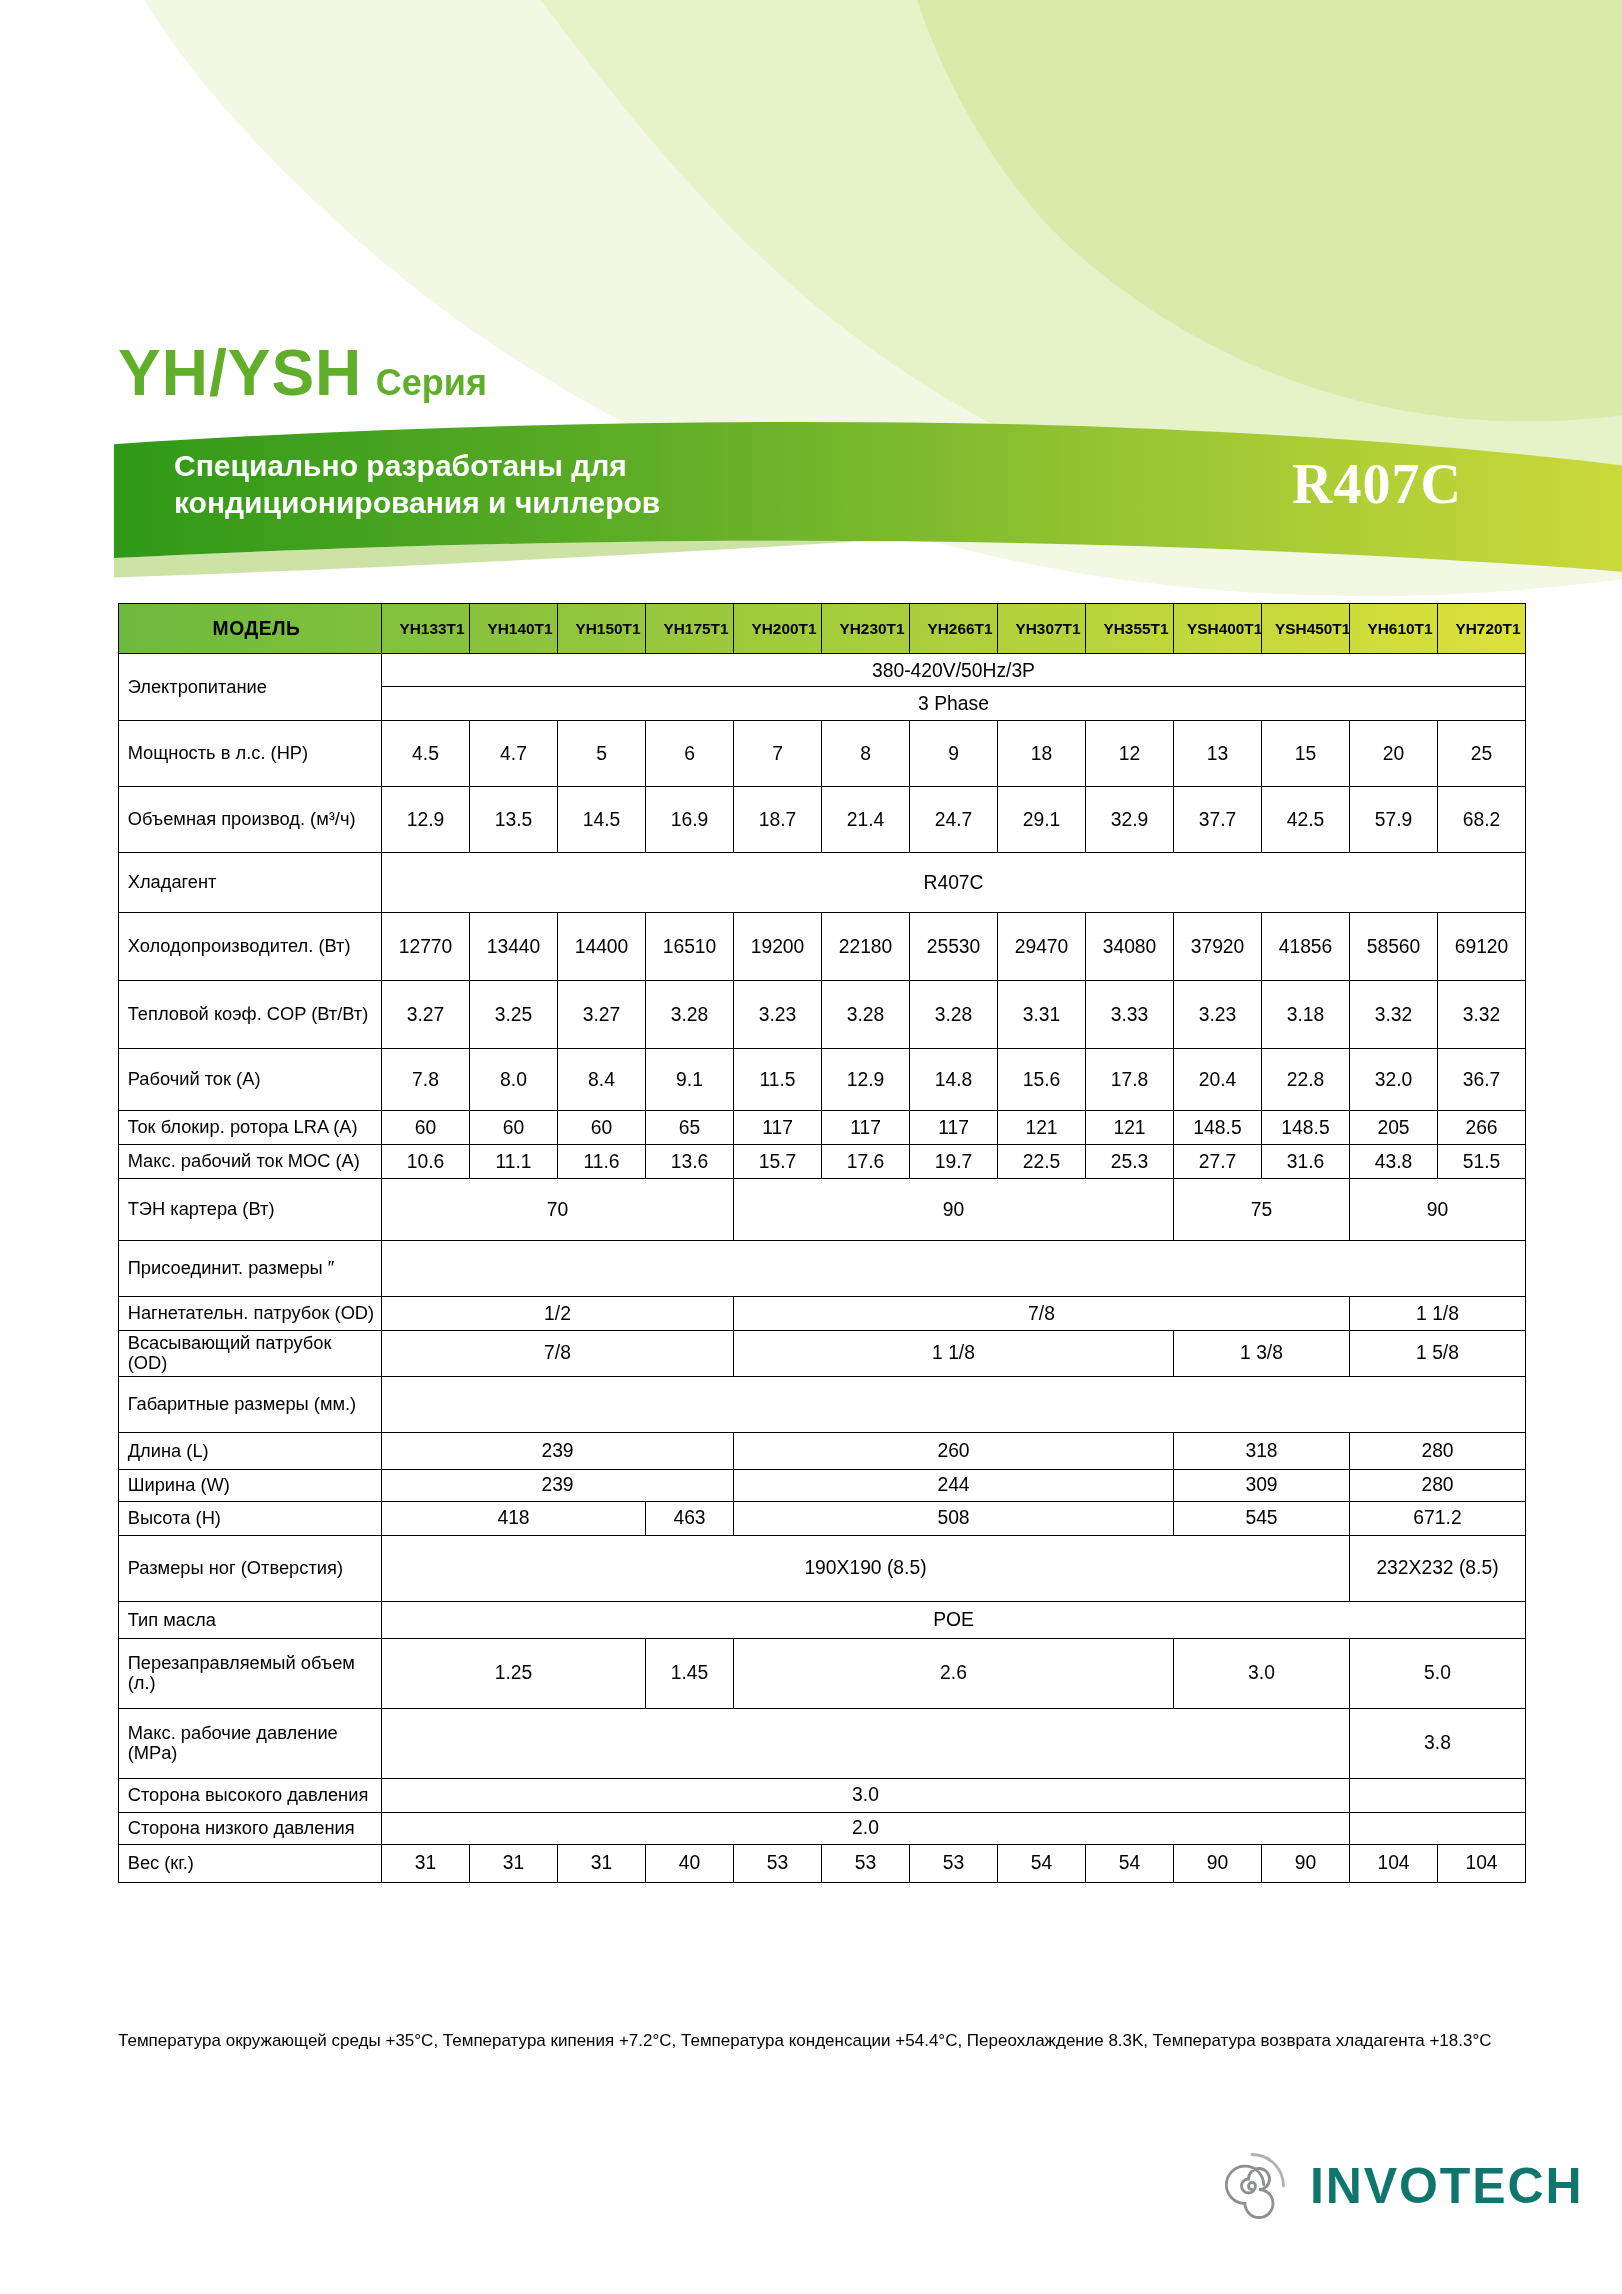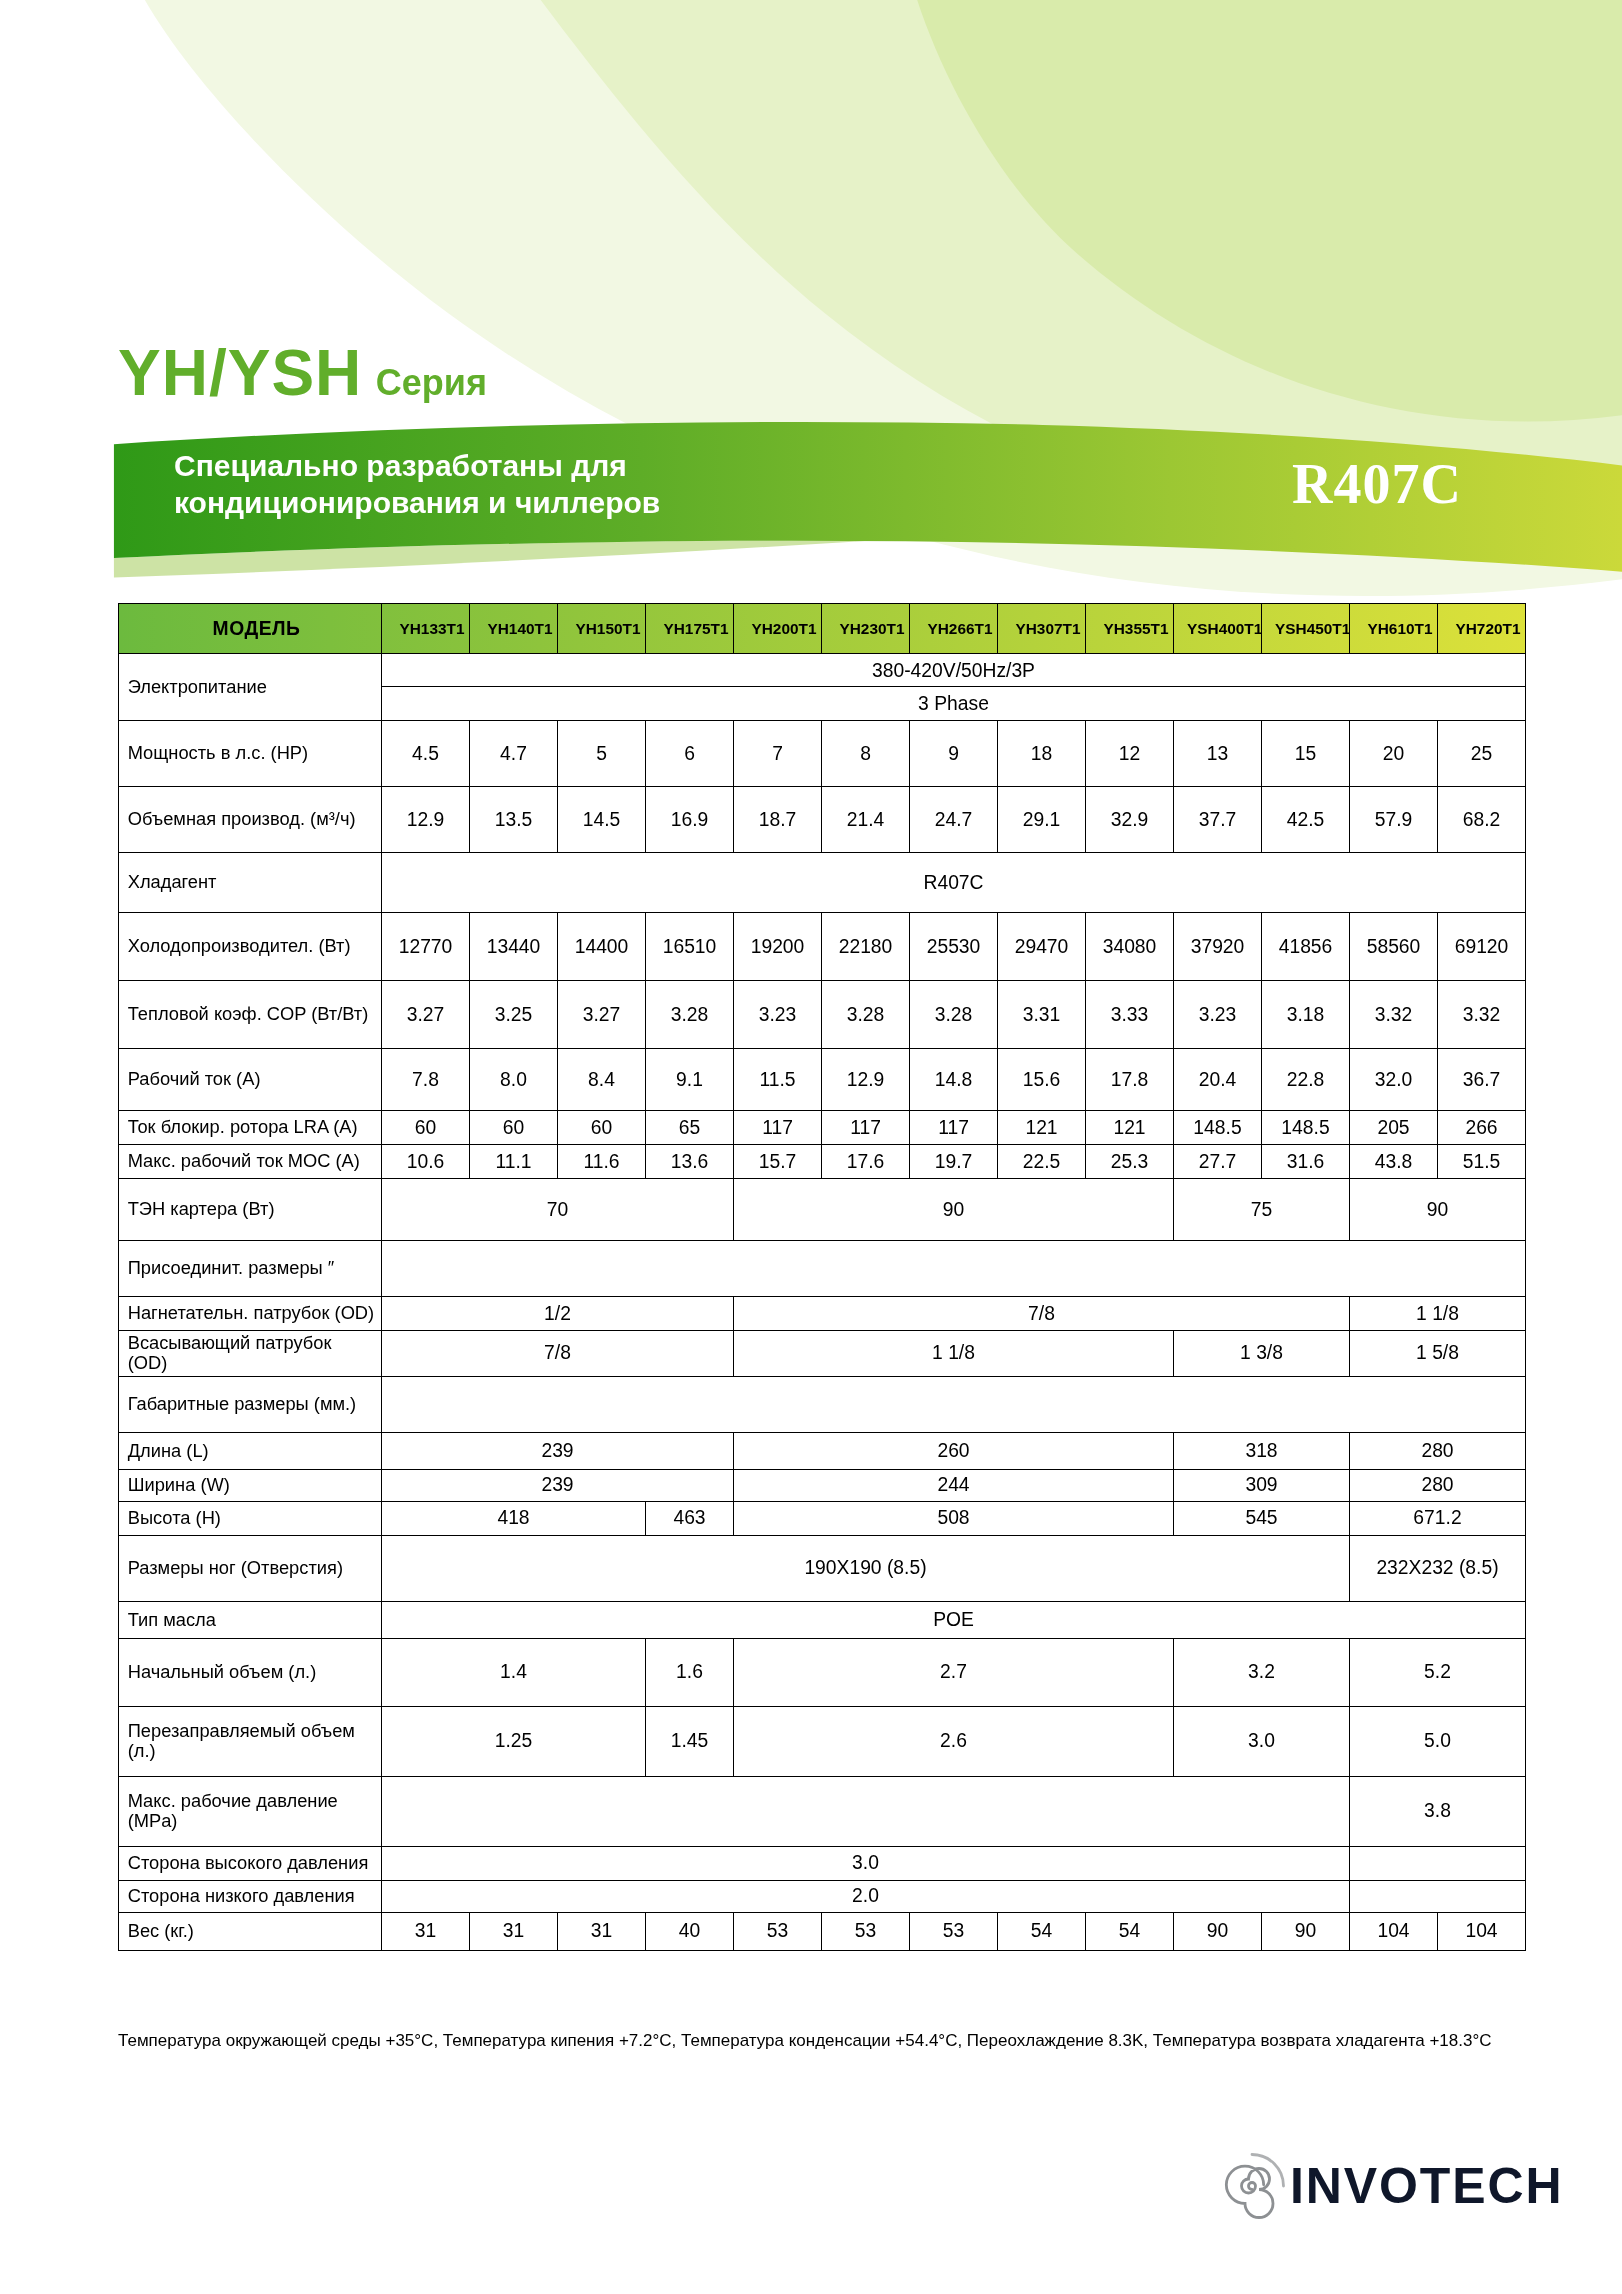--- a/index.html
+++ b/index.html
@@ -20,21 +20,21 @@
   th.model-hdr { font-size:19.3px; color:#0b5c22; letter-spacing:0.5px; }
   td.lbl { font-size:18.3px; line-height:1.12; text-align:left; padding:1.9px 5.8px 1.9px 8.7px; vertical-align:middle; }
   td.val { font-size:19.3px; text-align:center; vertical-align:middle; }
   td.stackcell { padding:0; }
   td.stackcell div { height:33px; line-height:33px; text-align:center; font-size:19.3px; }
   td.stackcell div:first-child { border-bottom:1px solid #000; }
 
   .footnote { position:absolute; left:118px; top:2031px; width:1410px; font-size:17px; color:#000; z-index:2; }
 
   .logo { position:absolute; left:1217px; top:2151px; display:flex; align-items:center; z-index:2; }
-  .logo-text { color:#0f172a; font-weight:bold; font-size:50px; letter-spacing:1.9px; margin-left:3px; font-family:"Liberation Sans", sans-serif; }
+  .logo-text { color:#0f766e; font-weight:bold; font-size:50px; letter-spacing:1.9px; margin-left:23px; font-family:"Liberation Sans", sans-serif; }
 </style>
 </head>
 <body>
 
 <svg class="deco" width="1622" height="927" viewBox="0 0 1680 960">
   <defs>
     <linearGradient id="gBanner" x1="0" y1="0" x2="1" y2="0">
       <stop offset="0" stop-color="#2f9917"></stop>
       <stop offset="0.35" stop-color="#5ead27"></stop>
       <stop offset="0.7" stop-color="#9cc733"></stop>
@@ -270,28 +270,20 @@
       </tr>
       <tr style="height: 66px;">
         <td class="lbl">Размеры ног (Отверстия)</td>
         <td class="val" colspan="11">190X190 (8.5)</td>
         <td class="val" colspan="2">232X232 (8.5)</td>
       </tr>
       <tr style="height: 37px;">
         <td class="lbl">Тип масла</td>
         <td class="val" colspan="13">POE</td>
       </tr>
-      <tr style="height: 68px;">
-        <td class="lbl">Начальный объем (л.)</td>
-        <td class="val" colspan="3">1.4</td>
-        <td class="val" colspan="1">1.6</td>
-        <td class="val" colspan="5">2.7</td>
-        <td class="val" colspan="2">3.2</td>
-        <td class="val" colspan="2">5.2</td>
-      </tr>
       <tr style="height: 70px;">
         <td class="lbl">Перезаправляемый объем (л.)</td>
         <td class="val" colspan="3">1.25</td>
         <td class="val" colspan="1">1.45</td>
         <td class="val" colspan="5">2.6</td>
         <td class="val" colspan="2">3.0</td>
         <td class="val" colspan="2">5.0</td>
       </tr>
       <tr style="height: 70px;">
         <td class="lbl">Макс. рабочие давление (MPa)</td>

